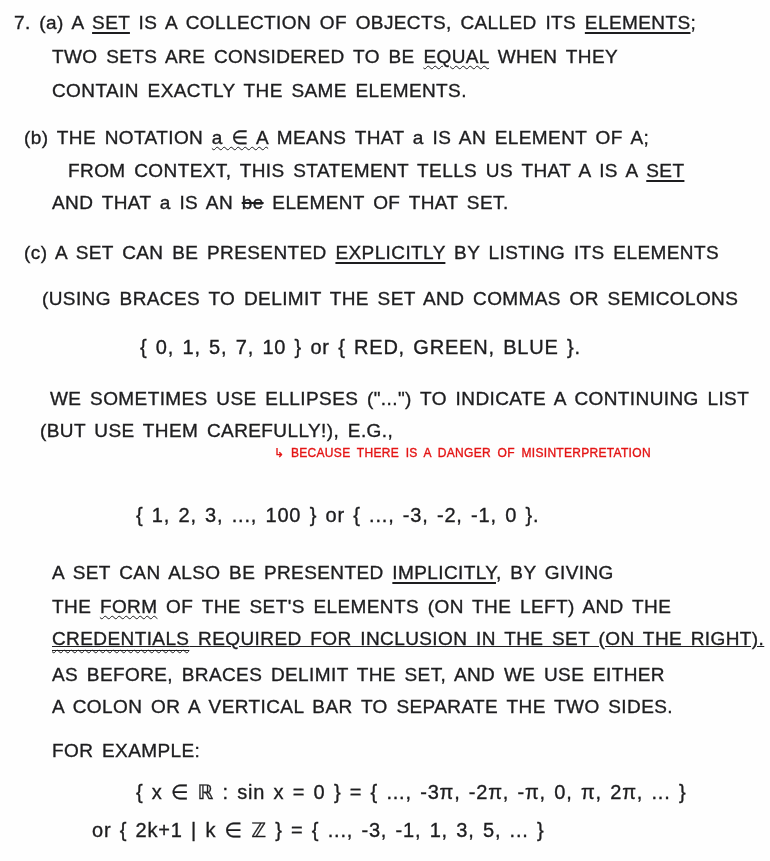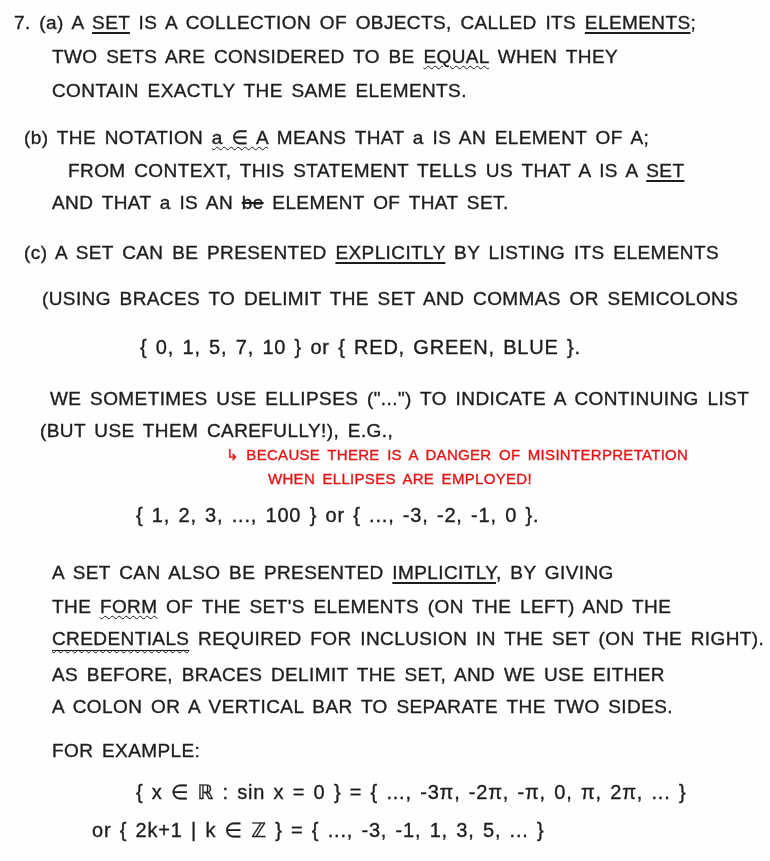--- a/index.html
+++ b/index.html
@@ -25,22 +25,23 @@
     word-spacing: 3px;
     -webkit-text-stroke: 0.35px currentColor;
   }
   .math {
     font-size: 20px;
     letter-spacing: 0.8px;
     word-spacing: 2px;
   }
   .red {
     color: var(--annotation);
-    font-size: 15px;
+    font-size: 12px;
     letter-spacing: 0.3px;
+    margin-left: 48px;
   }
   .s-u  { text-decoration: underline; text-decoration-thickness: 1.6px; text-underline-offset: 3px; }
   .s-w  { text-decoration: underline; text-decoration-style: wavy; text-decoration-thickness: 1.2px; text-underline-offset: 2px; }
   .s-uw { text-decoration: underline; text-decoration-style: wavy; text-decoration-thickness: 1.2px; text-underline-offset: 4px; border-bottom: 1.6px solid currentColor; padding-bottom: 1px; }
   .s-x  { text-decoration: line-through; text-decoration-thickness: 1.6px; }
 </style>
 </head>
 <body>
 
 <div class="page">
@@ -49,23 +50,22 @@
   <div class="line" style="left:52px;  top:80px;"><span>CONTAIN EXACTLY THE SAME ELEMENTS.</span></div>
   <div class="line" style="left:24px;  top:126px;"><span>(b) THE NOTATION  </span><span class="s-w">a ∈ A</span><span>  MEANS THAT a IS AN ELEMENT OF A;</span></div>
   <div class="line" style="left:52px;  top:160px;margin-left:16px;"><span>FROM CONTEXT, THIS STATEMENT TELLS US THAT A IS A </span><span class="s-u">SET</span></div>
   <div class="line" style="left:52px;  top:192px;"><span>AND THAT a IS AN </span><span class="s-x">be</span><span> ELEMENT OF THAT SET.</span></div>
   <div class="line" style="left:24px;  top:242px;"><span>(c) A SET CAN BE PRESENTED </span><span class="s-u">EXPLICITLY</span><span> BY LISTING ITS ELEMENTS</span></div>
   <div class="line" style="left:42px;  top:288px;"><span>(USING BRACES TO DELIMIT THE SET AND COMMAS OR SEMICOLONS</span></div>
   <div class="line math" style="left:140px; top:336px;"><span>{ 0, 1, 5, 7, 10 }   or   { RED, GREEN, BLUE }.</span></div>
   <div class="line" style="left:50px;  top:388px;"><span>WE SOMETIMES USE ELLIPSES ("...") TO INDICATE A CONTINUING LIST</span></div>
   <div class="line" style="left:40px;  top:420px;"><span>(BUT USE THEM CAREFULLY!), E.G.,</span></div>
   <div class="line red" style="left:226px; top:446px;"><span>↳ BECAUSE THERE IS A DANGER OF MISINTERPRETATION</span></div>
-  <div class="line red" style="left:268px; top:470px;"><span>WHEN ELLIPSES ARE EMPLOYED!</span></div>
   <div class="line math" style="left:136px; top:504px;"><span>{ 1, 2, 3, ..., 100 }    or    { ..., -3, -2, -1, 0 }.</span></div>
   <div class="line" style="left:52px;  top:562px;"><span>A SET CAN ALSO BE PRESENTED </span><span class="s-u">IMPLICITLY</span><span>, BY GIVING</span></div>
   <div class="line" style="left:52px;  top:596px;"><span>THE </span><span class="s-w">FORM</span><span> OF THE SET'S ELEMENTS (ON THE LEFT) AND THE</span></div>
-  <div class="line" style="left:52px;  top:628px;"><span class="s-uw">CREDENTIALS</span><span> REQUIRED FOR INCLUSION IN THE SET (ON THE RIGHT).</span></div>
+  <div class="line" style="left:52px;  top:628px;text-decoration:underline;"><span class="s-uw">CREDENTIALS</span><span> REQUIRED FOR INCLUSION IN THE SET (ON THE RIGHT).</span></div>
   <div class="line" style="left:52px;  top:664px;"><span>AS BEFORE, BRACES DELIMIT THE SET, AND WE USE EITHER</span></div>
   <div class="line" style="left:52px;  top:696px;"><span>A COLON OR A VERTICAL BAR TO SEPARATE THE TWO SIDES.</span></div>
   <div class="line" style="left:52px;  top:740px;"><span>FOR EXAMPLE:</span></div>
   <div class="line math" style="left:136px; top:780px;text-align:right;"><span>{ x ∈ ℝ :  sin x = 0 }  =  { ..., -3π, -2π, -π, 0, π, 2π, ... }</span></div>
   <div class="line math" style="left:92px;  top:818px;"><span>or   { 2k+1  |  k ∈ ℤ }  =  { ..., -3, -1, 1, 3, 5, ... }</span></div>
 </div>
 
 </body></html>

